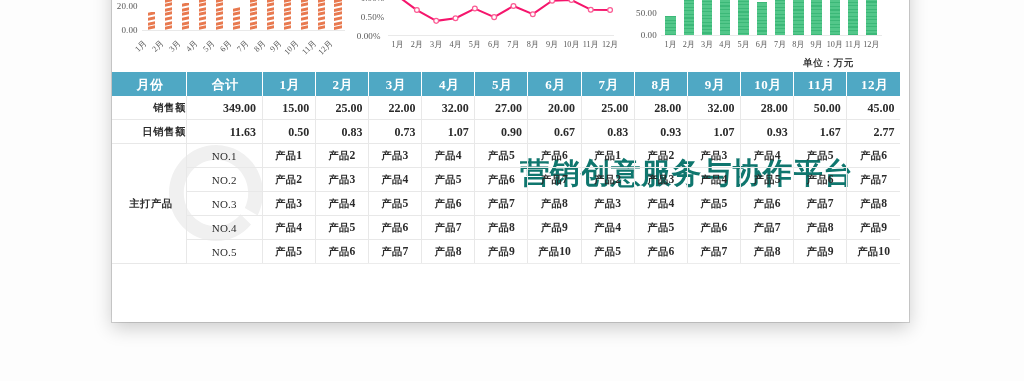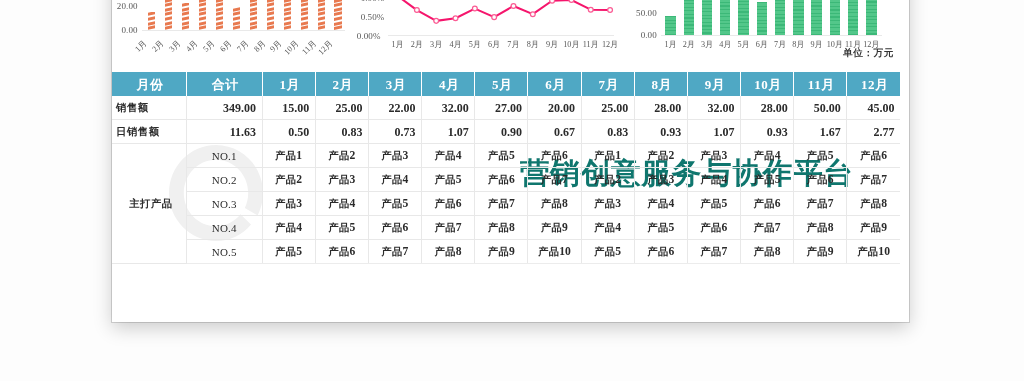--- a/index.html
+++ b/index.html
@@ -35,21 +35,21 @@
   #tbl table{border-collapse:collapse;table-layout:fixed;width:788px;}
   #tbl th,#tbl td{padding:0;margin:0;box-sizing:border-box;}
   #tbl thead th{background:#4FA8C4;color:#fff;height:23.5px;font-size:13px;
       font-weight:bold;text-align:center;vertical-align:middle;
       border-right:1px solid #ffffff;letter-spacing:.5px;padding-top:2px;padding-left:2px;}
   #tbl thead th:last-child{border-right:none;}
   #tbl tbody td{height:23.97px;font-size:12px;color:#2b2b2b;vertical-align:middle;padding-top:2px;
       border-bottom:1px solid #e8e8e8;border-right:1px solid #e8e8e8;
       font-weight:bold;background:transparent;}
   #tbl tbody tr:last-child td{border-bottom:1px solid #ececec;}
-  #tbl td.lbl{text-align:left;font-weight:bold;letter-spacing:0.6px;font-size:10.3px;padding-left:4px;}
+  #tbl td.lbl{text-align:right;font-weight:bold;letter-spacing:0.6px;font-size:10.3px;padding-left:4px;}
   #tbl td.num{text-align:right;padding-right:5.5px;font-family:"Liberation Serif",serif;}
   #tbl td.ctr{text-align:center;font-size:10.2px;letter-spacing:0.3px;}
   #tbl td.rank{text-align:center;font-weight:normal;font-size:11px;letter-spacing:0.2px;}
   #tbl td .n{font-size:11.6px;letter-spacing:0;}
   #tbl td.grp{text-align:center;vertical-align:middle;letter-spacing:0.55px;font-size:10.3px;padding-left:4px;}
   #tbl td.last{border-right:none;}
 </style>
 </head>
 <body>
 
@@ -253,21 +253,21 @@
       <div class="catlbl" style="left: 83.16px; width: 18.255px; text-align: center; top: 203.6px;">4月</div>
       <div class="catlbl" style="left: 101.42px; width: 18.255px; text-align: center; top: 203.6px;">5月</div>
       <div class="catlbl" style="left: 119.67px; width: 18.255px; text-align: center; top: 203.6px;">6月</div>
       <div class="catlbl" style="left: 137.93px; width: 18.255px; text-align: center; top: 203.6px;">7月</div>
       <div class="catlbl" style="left: 156.19px; width: 18.255px; text-align: center; top: 203.6px;">8月</div>
       <div class="catlbl" style="left: 174.44px; width: 18.255px; text-align: center; top: 203.6px;">9月</div>
       <div class="catlbl" style="left: 192.69px; width: 18.255px; text-align: center; top: 203.6px;">10月</div>
       <div class="catlbl" style="left: 210.95px; width: 18.255px; text-align: center; top: 203.6px;">11月</div>
       <div class="catlbl" style="left: 229.2px; width: 18.255px; text-align: center; top: 203.6px;">12月</div>
     </div>
-  <div class="unit" id="unit" style="position: absolute; left: 803px; top: 47px; margin-left: 40px;">单位：万元</div>
+  <div class="unit" id="unit" style="position: absolute; left: 803px; top: 57px;">单位：万元</div>
   <div id="wm">
     <svg class="wmlogo" style="left:169px;top:145px;width:94px;height:96px;" viewBox="0 0 94 96">
       <path fill="#f0f0f0" fill-rule="evenodd" d="M47 0 C21 0 0 21.5 0 48 C0 74.5 21 96 47 96 C61 96 73.5 89.6 82 79.4
                L71.5 69.2 C65.4 76.6 56.7 81.3 47 81.3 C29.2 81.3 14.8 66.4 14.8 48
                C14.8 29.6 29.2 14.7 47 14.7 C64.8 14.7 79.2 29.6 79.2 48
                C79.2 53.4 78 58.4 75.8 62.9 L88.6 70.4 C92 63.6 94 56 94 48
                C94 21.5 73 0 47 0 Z"></path>
     </svg>
     <div class="wmtxt" style="left:520px;top:154px;font-size:29.5px;letter-spacing:0.85px;">营销创意服务与协作平台</div>
   </div>

